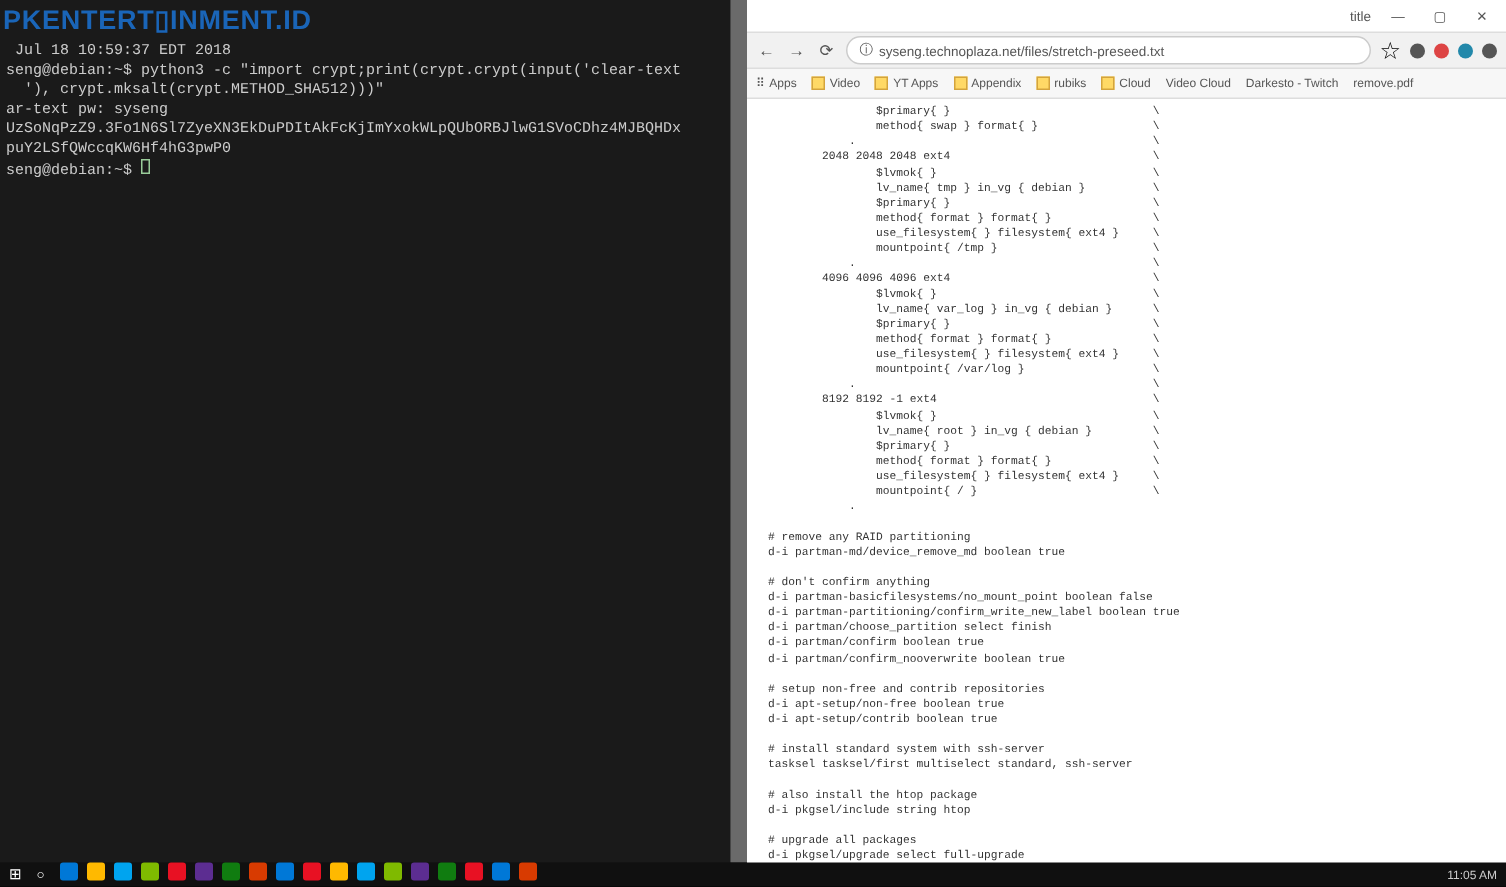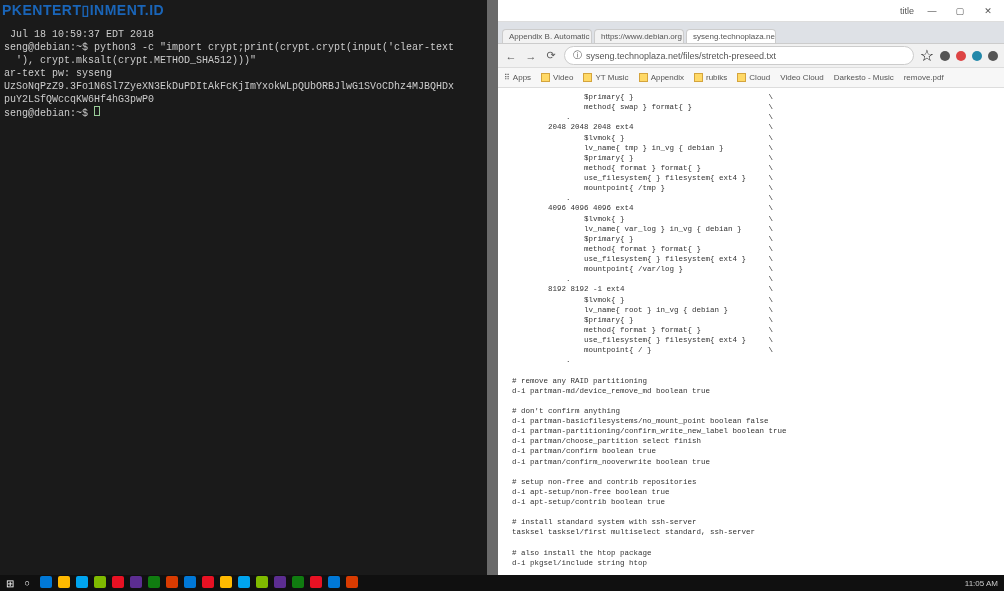--- a/index.html
+++ b/index.html
@@ -1,18 +1,18 @@
 <!DOCTYPE html>
 <html><head>
 <meta charset="utf-8">
 <style>
 * { margin: 0; padding: 0; box-sizing: border-box; }
 body { font-family: Arial, sans-serif; width: 1004px; height: 591px; overflow: hidden; background: #000; position: relative; }
 .desktop { width: 100%; height: 575px; display: flex; background: #2a2a2a; }
-.logo { position: absolute; top: 2px; left: 2px; color: #1a65b8; font-weight: bold; font-size: 14px; font-family: Arial; z-index: 10; letter-spacing: 0.5px; text-align: right; }
+.logo { position: absolute; top: 2px; left: 2px; color: #1a65b8; font-weight: bold; font-size: 18px; font-family: Arial; z-index: 10; letter-spacing: 0.5px; text-align: right; }
 .terminal { width: 487px; height: 575px; background: #1a1a1a; color: #ccc; font-family: 'Courier New', monospace; font-size: 10px; padding: 28px 4px 4px 4px; line-height: 1.3; white-space: pre-wrap; word-break: break-all; }
 .terminal .prompt { color: #ccc; }
 .terminal .cursor { display: inline-block; width: 6px; height: 10px; border: 1px solid #9c9; }
 .divider { width: 11px; background: #6a6a6a; }
 .browser { flex: 1; background: #fff; display: flex; flex-direction: column; }
 .br-titlebar { height: 22px; background: #fff; border-bottom: 1px solid #ddd; display: flex; align-items: center; justify-content: flex-end; padding: 0 6px; gap: 8px; font-size: 9px; color: #555; }
 .br-titlebar .wbtn { width: 20px; text-align: center; cursor: pointer; }
 .br-tabs { height: 22px; display: flex; align-items: flex-end; background: #dee1e6; padding: 2px 4px 0 4px; gap: 2px; border-bottom: 1px solid #ccc; }
 .tab { background: #f2f2f2; border: 1px solid #ccc; border-bottom: none; border-radius: 4px 4px 0 0; padding: 2px 6px; font-size: 8px; color: #555; display: flex; align-items: center; gap: 4px; max-width: 90px; overflow: hidden; white-space: nowrap; cursor: pointer; }
 .tab.active { background: #fff; }
@@ -47,31 +47,20 @@
 
   <div class="divider"></div>
 
   <div class="browser">
     <div class="br-titlebar">
       <span>title</span>
       <span class="wbtn">—</span>
       <span class="wbtn">▢</span>
       <span class="wbtn">✕</span>
     </div>
-    <div class="br-tabs">
-      <div class="tab">
-          <span>Appendix B. Automatic</span>
-        </div>
-      <div class="tab">
-          <span>https://www.debian.org</span>
-        </div>
-      <div class="tab active">
-          <span>syseng.technoplaza.ne</span>
-        </div>
-    </div>
     <div class="br-addr">
       <span class="navbtn">←</span>
       <span class="navbtn">→</span>
       <span class="navbtn">⟳</span>
       <div class="url-box">
         <span>ⓘ</span>
         <span>syseng.technoplaza.net/files/stretch-preseed.txt</span>
       </div>
       <span>☆</span>
       <span class="ext-icon" style="background:#555"></span>
@@ -83,39 +72,39 @@
       <span class="bm">
           <span>⠿</span>
           <span>Apps</span>
         </span>
       <span class="bm">
           <span class="bm-icon"></span>
           <span>Video</span>
         </span>
       <span class="bm">
           <span class="bm-icon"></span>
-          <span>YT Music</span>
+          <span>YT Apps</span>
         </span>
       <span class="bm">
           <span class="bm-icon"></span>
           <span>Appendix</span>
         </span>
       <span class="bm">
           <span class="bm-icon"></span>
           <span>rubiks</span>
         </span>
       <span class="bm">
           <span class="bm-icon"></span>
           <span>Cloud</span>
         </span>
       <span class="bm">
           <span>Video Cloud</span>
         </span>
       <span class="bm">
-          <span>Darkesto - Music</span>
+          <span>Darkesto - Twitch</span>
         </span>
       <span class="bm">
           <span>remove.pdf</span>
         </span>
     </div>
     <div class="br-content">                $primary{ }                              \
                 method{ swap } format{ }                 \
             .                                            \
         2048 2048 2048 ext4                              \
                 $lvmok{ }                                \

